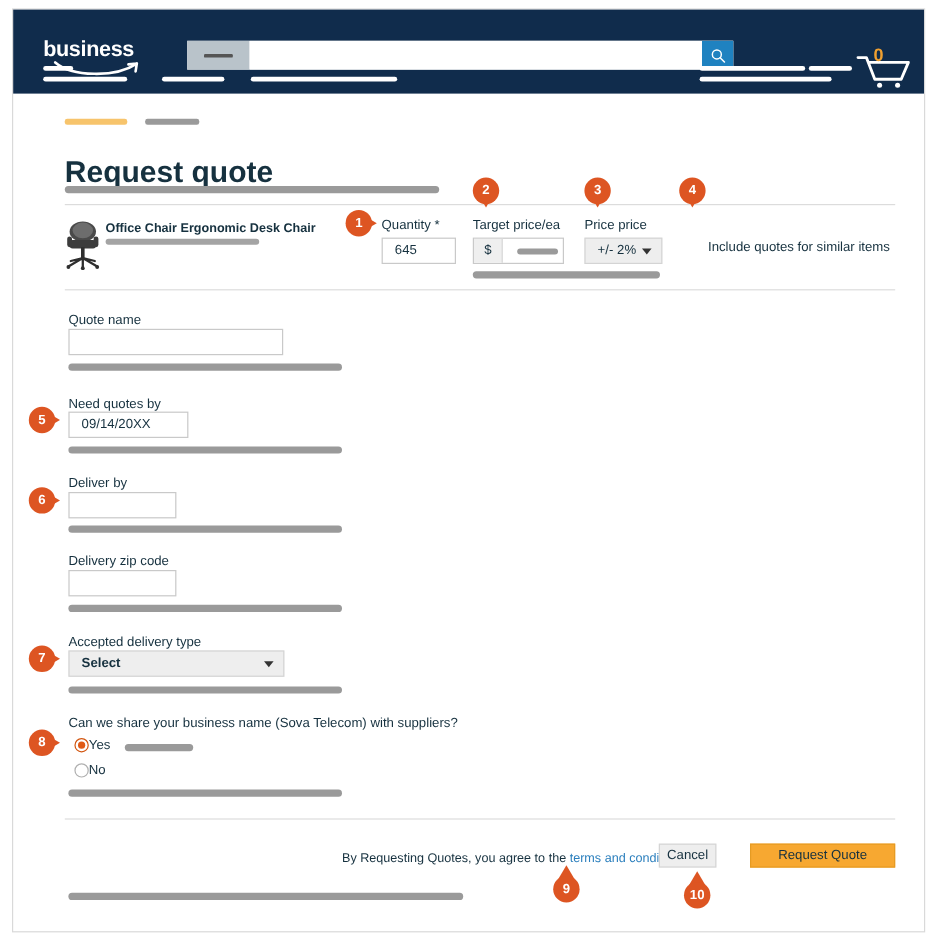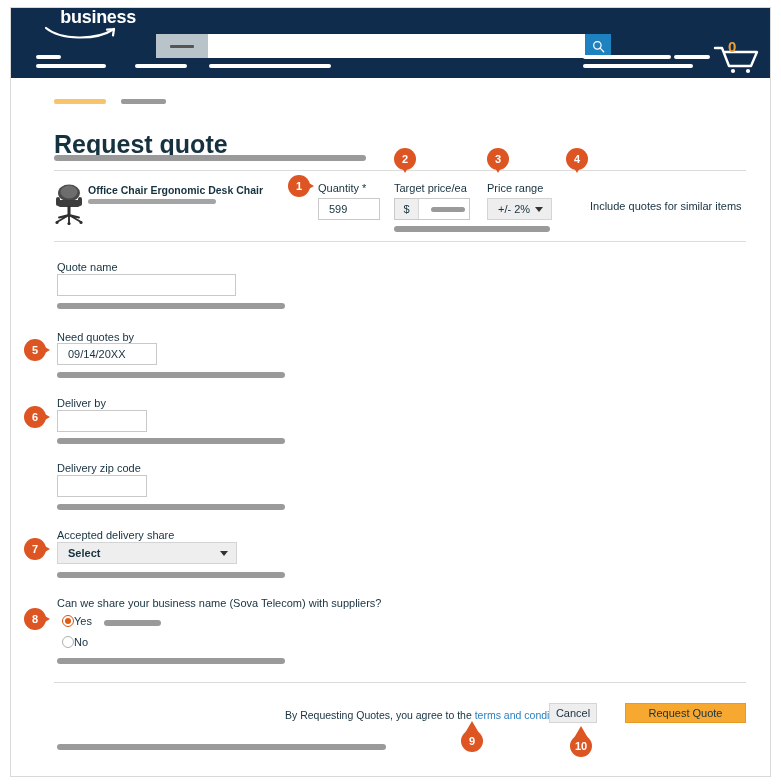--- a/index.html
+++ b/index.html
@@ -23,22 +23,22 @@
   }
 
   
   .hdr {
     position: absolute;
     left: 11px; top: 8px;
     width: 759px; height: 70px;
     background: #102c4c;
   }
   .logo-wrap {
-    position: absolute; left: 25px; top: 0;
-    width: 100px; height: 34px; text-align: right;
+    position: absolute; left: 25px; top: 24px;
+    width: 100px; height: 34px;
   }
   .logo-text {
     font-family: "Liberation Sans", sans-serif;
     font-weight: bold;
     font-size: 18px;
     color: #ffffff;
     letter-spacing: -0.3px;
     line-height: 18px;
   }
   .smile { position: absolute; left: 8px; top: 17px; }
@@ -323,29 +323,29 @@
     <path d="M19 34 L7 41 M19 34 L31 41 M19 34 L19 42 M19 34 L9 36.5 M19 34 L29 36.5" stroke="#2f2f2f" stroke-width="1.9" stroke-linecap="round"></path>
     <circle cx="7" cy="41.5" r="1.6" fill="#2f2f2f"></circle>
     <circle cx="31" cy="41.5" r="1.6" fill="#2f2f2f"></circle>
     <circle cx="19" cy="42.5" r="1.6" fill="#2f2f2f"></circle>
   </svg>
 
   <div class="prod-title" style="left:88px; top:184px;">Office Chair Ergonomic Desk Chair</div>
   <div class="ph thin" style="left:88px; top:199px; width:128px;"></div>
 
   <div class="fld-label" style="left:318px; top:182px;">Quantity *</div>
-  <div class="txtinput" style="left:318px; top:198px; width:62px;">599</div>
+  <div class="txtinput" style="left:318px; top:198px; width:62px;">645</div>
 
   <div class="fld-label" style="left:394px; top:182px;">Target price/ea</div>
   <div class="prefix-input" style="left:394px; top:198px; width:76px;">
     <span class="prefix-box">$</span>
     <span class="prefix-ph"></span>
   </div>
 
-  <div class="fld-label" style="left:487px; top:182px;">Price range</div>
+  <div class="fld-label" style="left:487px; top:182px;">Price price</div>
   <div class="selectbox" style="left:487px; top:198px; width:65px;">
     <span>+/- 2%</span>
     <span class="caret"></span>
   </div>
 
   <div class="static-text" style="left:590px; top:200px;">Include quotes for similar items</div>
 
   <div class="ph" style="left:394px; top:226px; width:156px;"></div>
   <div class="hr" style="left:54px; top:241px; width:692px;"></div>
 
@@ -358,21 +358,21 @@
   <div class="ph" style="left:57px; top:372px; width:228px;"></div>
 
   <div class="fld-label" style="left:57px; top:397px;">Deliver by</div>
   <div class="txtinput" style="left:57px; top:410px; width:90px;"></div>
   <div class="ph" style="left:57px; top:438px; width:228px;"></div>
 
   <div class="fld-label" style="left:57px; top:462px;">Delivery zip code</div>
   <div class="txtinput" style="left:57px; top:475px; width:90px;"></div>
   <div class="ph" style="left:57px; top:504px; width:228px;"></div>
 
-  <div class="fld-label" style="left:57px; top:529px;">Accepted delivery share</div>
+  <div class="fld-label" style="left:57px; top:529px;">Accepted delivery type</div>
   <div class="selectbox" style="left:57px; top:542px; width:180px;font-weight:bold;">
     <span>Select</span>
     <span class="caret"></span>
   </div>
   <div class="ph" style="left:57px; top:572px; width:228px;"></div>
 
   <div class="fld-label" style="left:57px; top:597px;">Can we share your business name (Sova Telecom) with suppliers?</div>
 
   <div class="radio-row" style="left:62px; top:615px;">
     <span class="radio on"></span>

